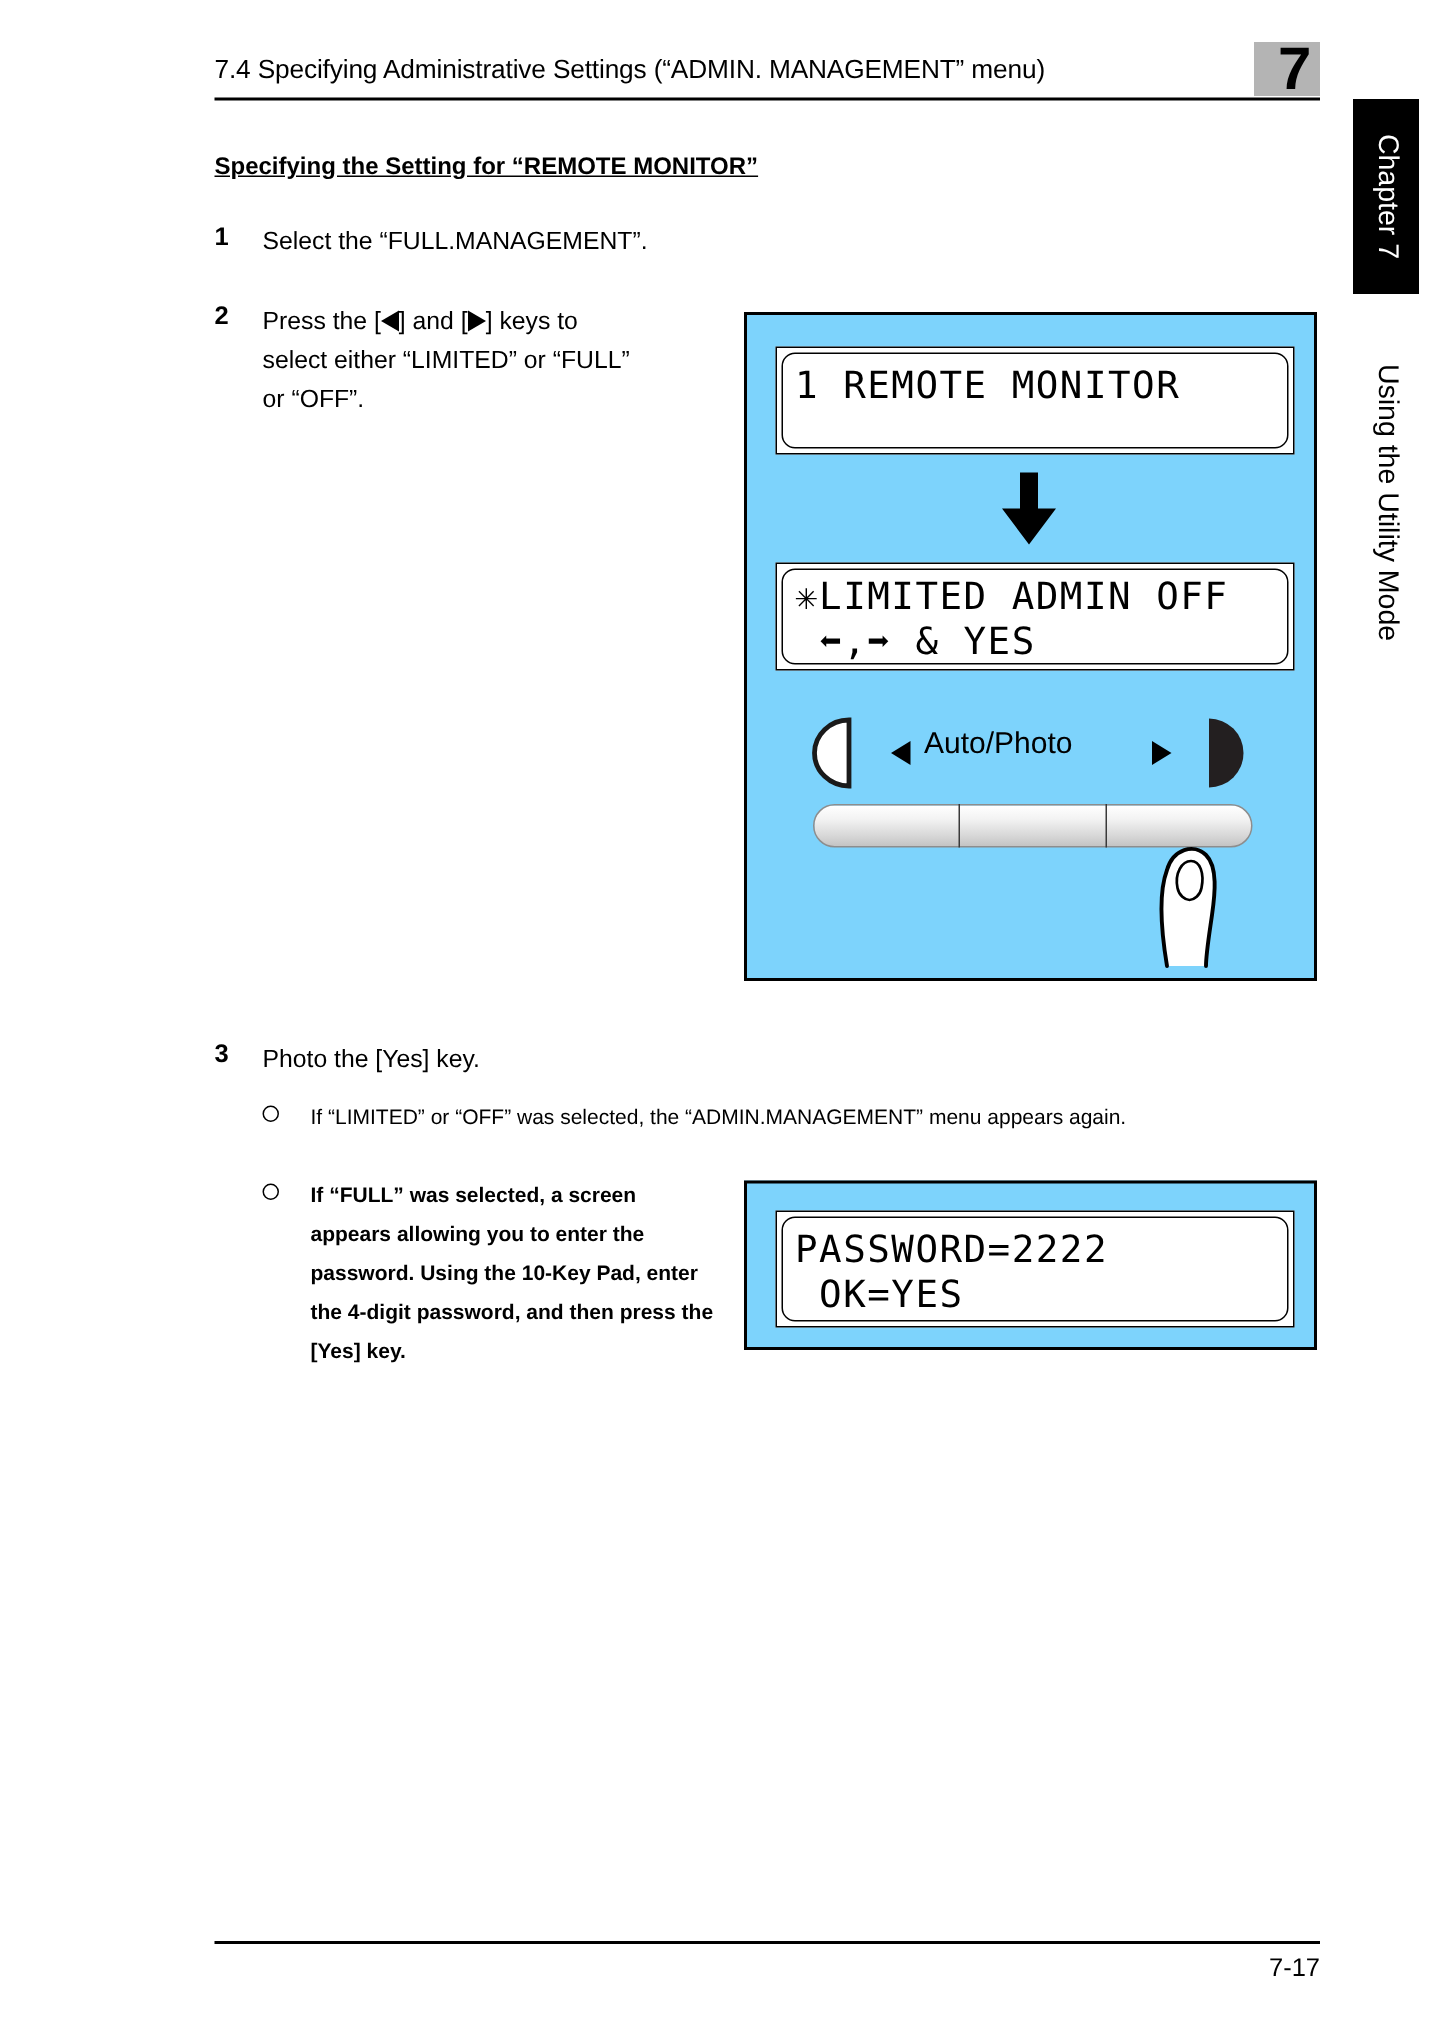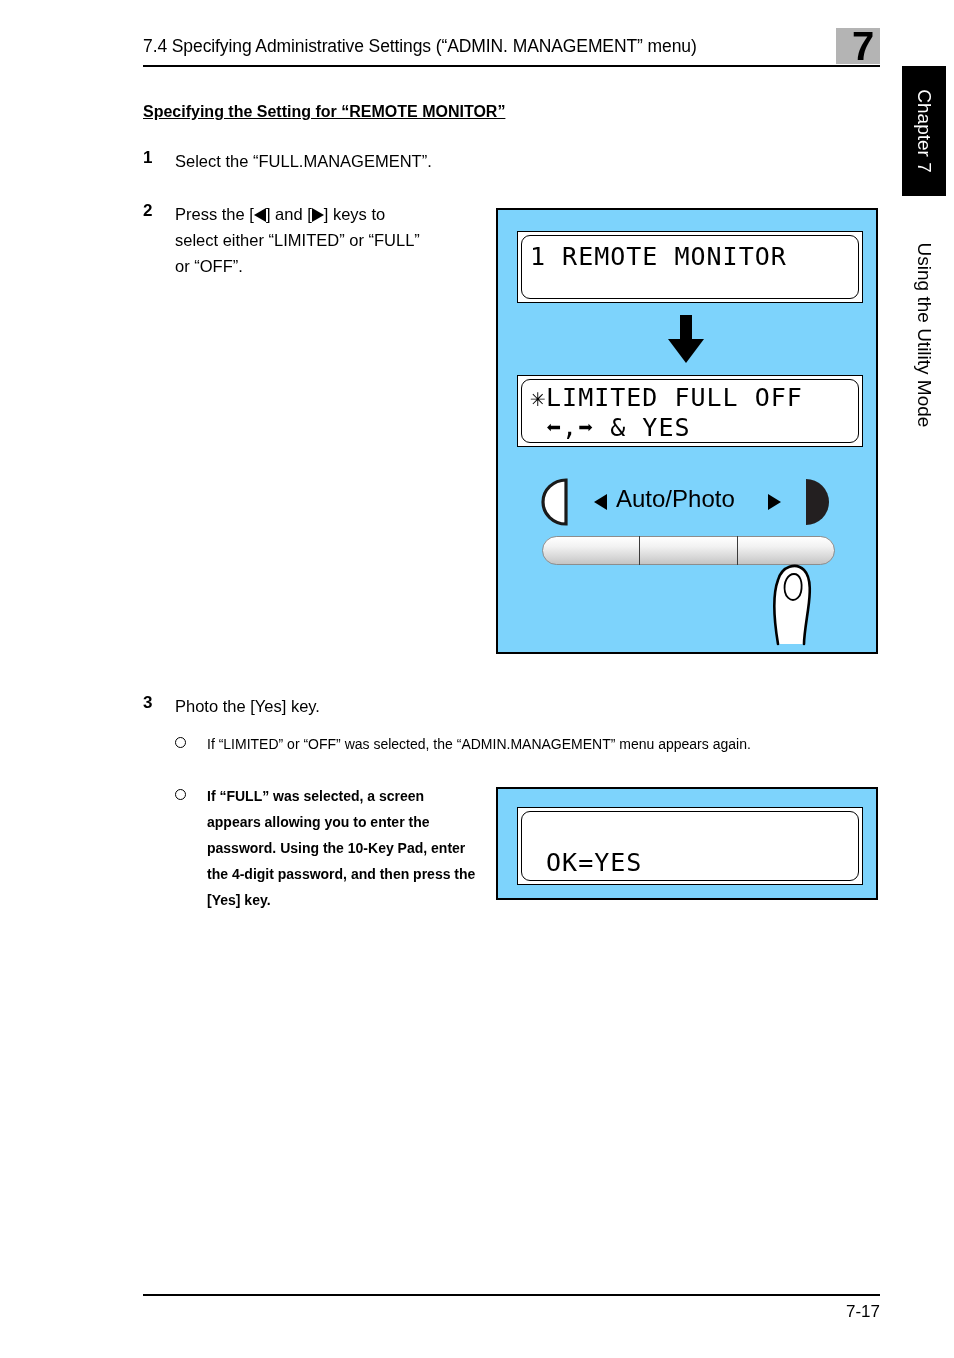--- a/index.html
+++ b/index.html
@@ -174,21 +174,21 @@
 
   
   .panel-half-left {
     position: absolute;
   }
   .panel-half-right {
     position: absolute;
   }
   .panel-label {
     position: absolute;
-    font-size: 24px;
+    font-size: 20px;
     white-space: nowrap;
   }
   .panel-arrow-l, .panel-arrow-r {
     position: absolute;
     width: 0; height: 0;
   }
   .panel-arrow-l {
     border-top: 8px solid transparent;
     border-bottom: 8px solid transparent;
     border-right: 13px solid #000;
@@ -264,21 +264,21 @@
 
   <div class="lcd-outer" style="left:19px; top:21px; width:346px; height:72px;">
     <div class="lcd-inner"><span>1 REMOTE MONITOR</span></div>
   </div>
 
   <svg class="down-arrow" style="left:162px; top:103px;" width="52" height="52" viewBox="0 0 52 52">
     <polygon points="20,2 32,2 32,26 44,26 26,50 8,26 20,26" fill="#000"></polygon>
   </svg>
 
   <div class="lcd-outer" style="left:19px; top:165px; width:346px; height:72px;">
-    <div class="lcd-inner" style="padding-top:3px;"><span>✳LIMITED FULL OFF</span><br><span> ⬅,➡ &amp; YES</span></div>
+    <div class="lcd-inner" style="padding-top:3px;"><span>✳LIMITED ADMIN OFF</span><br><span> ⬅,➡ &amp; YES</span></div>
   </div>
 
   <svg class="panel-half-left" style="left:42px; top:267px;" width="34" height="50" viewBox="0 0 34 50">
     <path d="M26,3 A23,22 0 0 0 26,47 Z" fill="#fff" stroke="#1a1a1a" stroke-width="3.2"></path>
   </svg>
   <div class="panel-arrow-l" style="left:96px; top:284px;"></div>
   <div class="panel-label" style="left:118px; top:275px;">Auto/Photo</div>
   <div class="panel-arrow-r" style="left:270px; top:284px;"></div>
   <svg class="panel-half-right" style="left:300px; top:267px;" width="34" height="50" viewBox="0 0 34 50">
     <path d="M8,2 A23,23 0 0 1 8,48 Z" fill="#231f20"></path>
@@ -302,18 +302,18 @@
   <span class="bullet-text">If “LIMITED” or “OFF” was selected, the “ADMIN.MANAGEMENT” menu appears again.</span>
 </div>
 
 <div class="bullet-row" style="left:175px; top:783px; width:305px;font-weight:bold;">
   <span class="bullet-mark"></span>
   <span class="bullet-text">If “FULL” was selected, a screen appears allowing you to enter the password. Using the 10-Key Pad, enter the 4-digit password, and then press the [Yes] key.</span>
 </div>
 
 <div class="illus-box" style="left:496px; top:787px; width:382px; height:113px;">
   <div class="lcd-outer" style="left:19px; top:18px; width:346px; height:78px;">
-    <div class="lcd-inner" style="padding-top:6px;"><br><span> OK=YES</span></div>
+    <div class="lcd-inner" style="padding-top:6px;"><span>PASSWORD=2222</span><br><span> OK=YES</span></div>
   </div>
 </div>
 
 <div class="footer-rule"></div>
 <div class="footer-page">7-17</div>
 
 </body></html>

